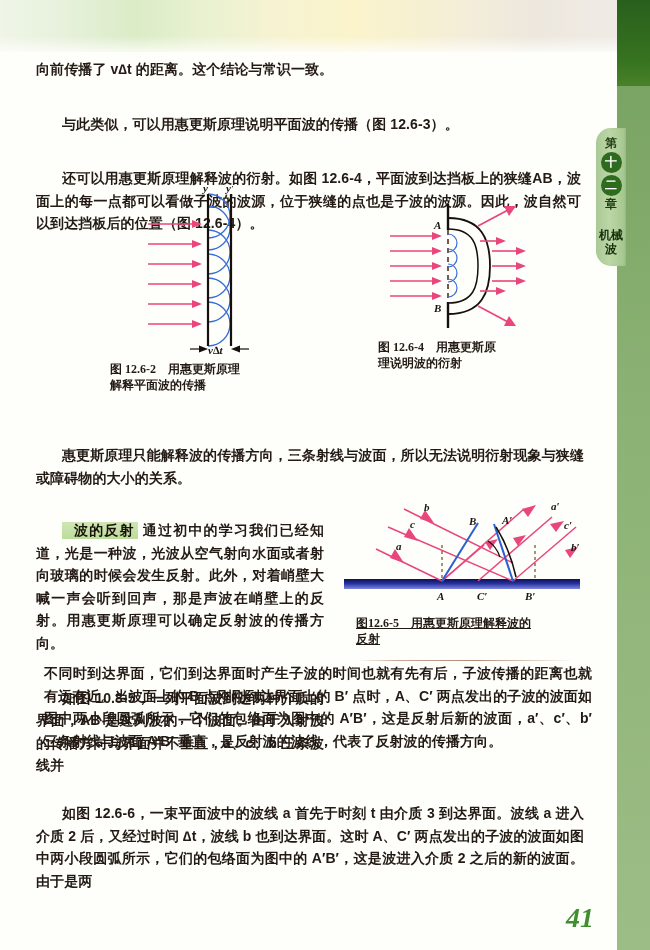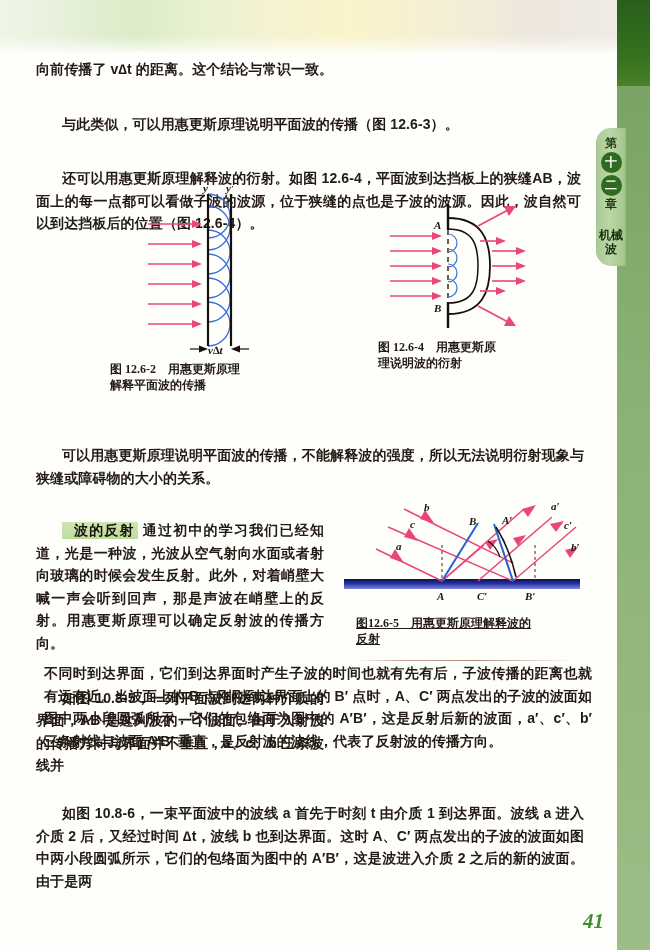--- a/index.html
+++ b/index.html
@@ -91,22 +91,22 @@
     font-weight: bold; text-align: left;
     font-family: "Liberation Serif", "DejaVu Serif", serif;
   }
   .fig-wrap { position: absolute; }
   .hr-rule {
     position: absolute;
     height: 1px;
     background: linear-gradient(90deg, rgba(190,150,130,0) 0%, #c9a894 18%, #b08b74 55%, rgba(190,150,130,0) 100%);
   }
   .pagenum {
-    position: absolute; right: 46px; bottom: 16px;
-    font-size: 21px; font-style: italic; font-weight: bold;
+    position: absolute; right: 56px; bottom: 16px;
+    font-size: 28px; font-style: italic; font-weight: bold;
     color: #3f8f2e;
     font-family: "Liberation Serif", "DejaVu Serif", serif;
   }
   .lbl {
     font-family: "Liberation Serif", "DejaVu Serif", serif;
     font-style: italic; font-weight: bold; font-size: 11px; fill: #1a140f;
   }
 </style>
 </head>
 <body>
@@ -230,21 +230,21 @@
       <line x1="100" y1="110" x2="130" y2="126" stroke="#e8467c" stroke-width="1.6"></line>
       <polygon points="138,130 126,130 131,120" fill="#e8467c"></polygon>
 
       <text class="lbl" x="56" y="33" font-size="12">A</text>
       <text class="lbl" x="56" y="116" font-size="12">B</text>
     </svg>
     <div class="fig-caption" style="width:120px; margin-left:0px; margin-top:-6px;">图 12.6-4　用惠更斯原理说明波的衍射</div>
   </div>
 
   <div class="content" style="top:412px; left:36px; width:548px;">
-    <p class="body indent">可以用惠更斯原理说明平面波的传播，不能解释波的强度，所以无法说明衍射现象与狭缝或障碍物的大小的关系。</p>
+    <p class="body indent">惠更斯原理只能解释波的传播方向，三条射线与波面，所以无法说明衍射现象与狭缝或障碍物的大小的关系。</p>
   </div>
 
   <div class="content" style="top:487px; left:36px; width:288px;">
     <p class="body indent">
       <span class="hl">波的反射</span>
       <span>通过初中的学习我们已经知道，光是一种波，光波从空气射向水面或者射向玻璃的时候会发生反射。此外，对着峭壁大喊一声会听到回声，那是声波在峭壁上的反射。用惠更斯原理可以确定反射波的传播方向。</span>
     </p>
     <p class="body indent">如图 10.8-5，一列平面波到达两种介质的界面，AB 是这列波的一个波面。由于入射波的传播方向与界面并不垂直，a、c、b 三条波线并</p>
   </div>
 
@@ -317,18 +317,18 @@
     <div class="fig-caption" style="width:185px; margin-left:18px; margin-top:8px;text-decoration:underline;">图12.6-5　用惠更斯原理解释波的反射</div>
   </div>
 
   <div class="hr-rule" style="top:660px; left:358px; width:215px;"></div>
 
   <div class="content" style="top:662px; left:44px; width:548px;">
     <p class="body">不同时到达界面，它们到达界面时产生子波的时间也就有先有后，子波传播的距离也就有远有近。当波面上的 B 点刚刚到达界面上的 B′ 点时，A、C′ 两点发出的子波的波面如图中两小段圆弧所示，它们的包络面为图中的 A′B′，这是反射后新的波面，a′、c′、b′ 三条射线与波面 A′B′ 垂直，是反射波的波线，代表了反射波的传播方向。</p>
   </div>
 
   <div class="content" style="top:770px; left:36px; width:548px;">
-    <p class="body indent">如图 10.8-6，一束平面波中的波线 a 首先于时刻 t 由介质 1 到达界面。波线 a 进入介质 2 后，又经过时间 ∆t，波线 b 也到达界面。这时 A、C′ 两点发出的子波的波面如图中两小段圆弧所示，它们的包络面为图中的 A′B′，这是波进入介质 2 之后的新的波面。由于是两</p>
+    <p class="body indent">如图 12.6-6，一束平面波中的波线 a 首先于时刻 t 由介质 3 到达界面。波线 a 进入介质 2 后，又经过时间 ∆t，波线 b 也到达界面。这时 A、C′ 两点发出的子波的波面如图中两小段圆弧所示，它们的包络面为图中的 A′B′，这是波进入介质 2 之后的新的波面。由于是两</p>
   </div>
 
   <div class="pagenum">41</div>
 
 </div>
 
 </body></html>

